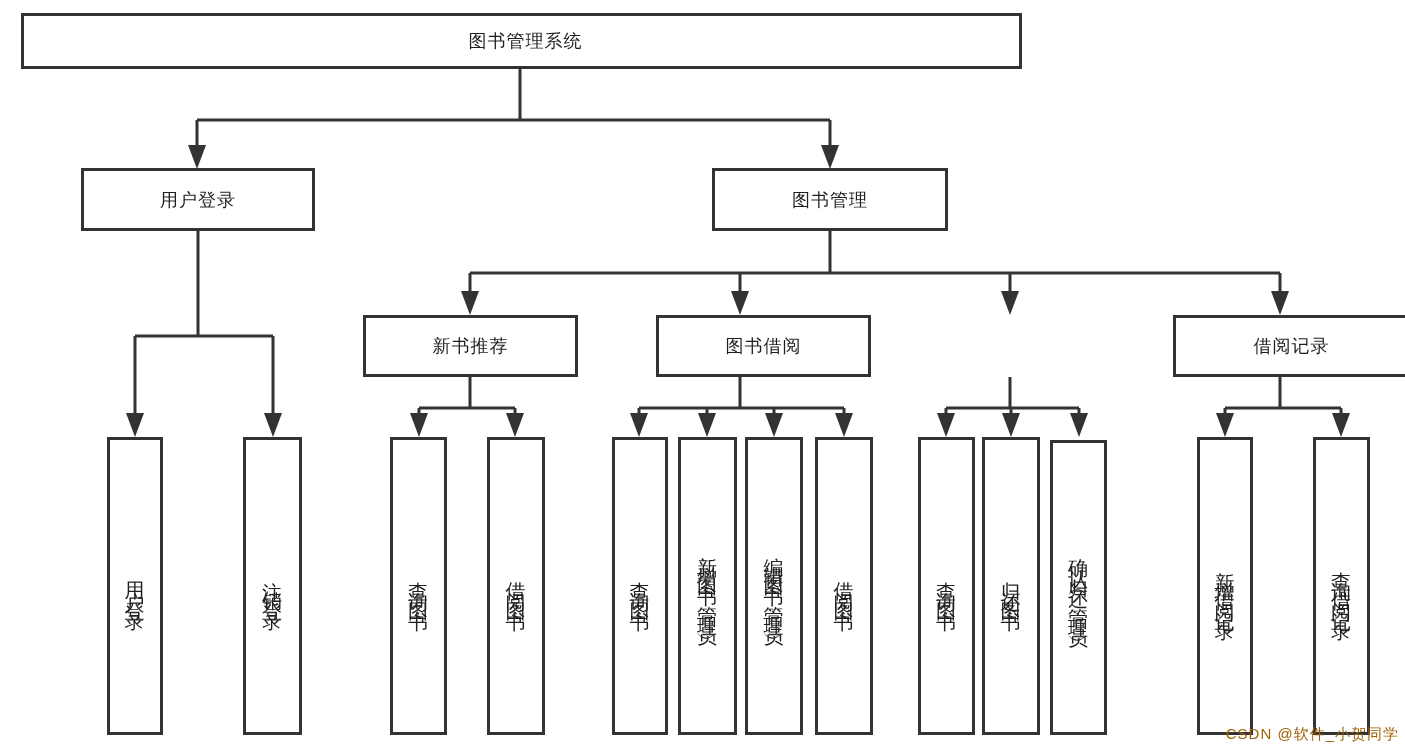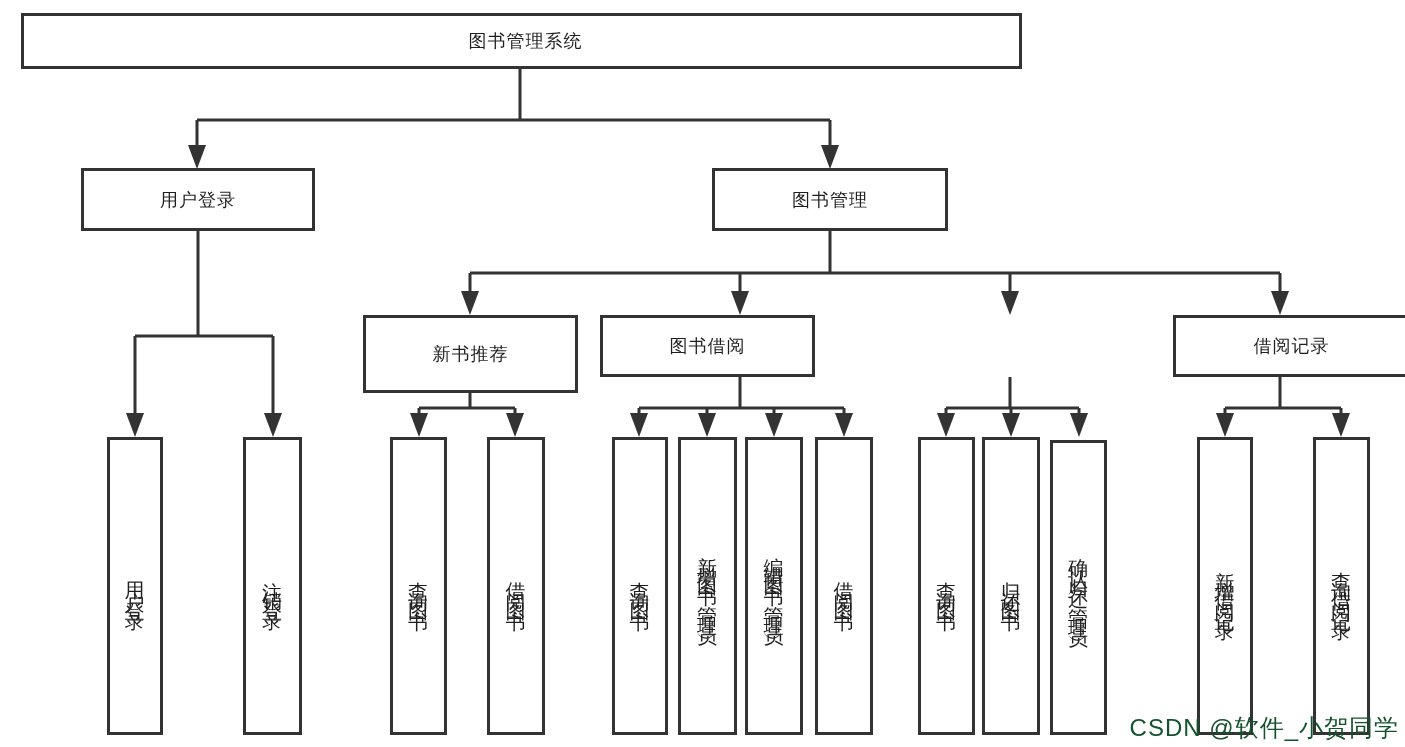--- a/index.html
+++ b/index.html
@@ -52,22 +52,22 @@
     font-size: 20px;
     letter-spacing: 10px;
     color: #1f1f1f;
     white-space: nowrap;
     line-height: 1;
   }
   #watermark {
     position: absolute;
     right: 6px;
     bottom: 3px;
-    font-size: 24px;
-    color: #14532d;
+    font-size: 15px;
+    color: #a16207;
     letter-spacing: 1px;
     white-space: nowrap;
   }
 </style>
 </head>
 <body>
 
 <div id="canvas">
 
   <svg id="wires" viewBox="0 0 1405 747" fill="none" stroke="#333333" stroke-width="3">
@@ -117,24 +117,24 @@
     <span class="hlabel">图书管理系统</span>
   </div>
 
   <div class="hbox" style="left:81px; top:168px; width:234px; height:63px;">
     <span class="hlabel">用户登录</span>
   </div>
   <div class="hbox" style="left:712px; top:168px; width:236px; height:63px;text-align:center;">
     <span class="hlabel">图书管理</span>
   </div>
 
-  <div class="hbox" style="left:363px; top:315px; width:215px; height:78px;">
+  <div class="hbox" style="left:363px; top:315px; width:215px; height:62px;">
     <span class="hlabel">新书推荐</span>
   </div>
-  <div class="hbox" style="left:600px; top:315px; width:215px; height:62px;">
+  <div class="hbox" style="left:656px; top:315px; width:215px; height:62px;">
     <span class="hlabel">图书借阅</span>
   </div>
   <div class="hbox" style="left:1173px; top:315px; width:237px; height:62px;">
     <span class="hlabel">借阅记录</span>
   </div>
 
   <div class="vbox" style="left:107px; top:437px; width:56px; height:298px;">
     <span class="vlabel">用户登录</span>
   </div>
   <div class="vbox" style="left:243px; top:437px; width:59px; height:298px;">

